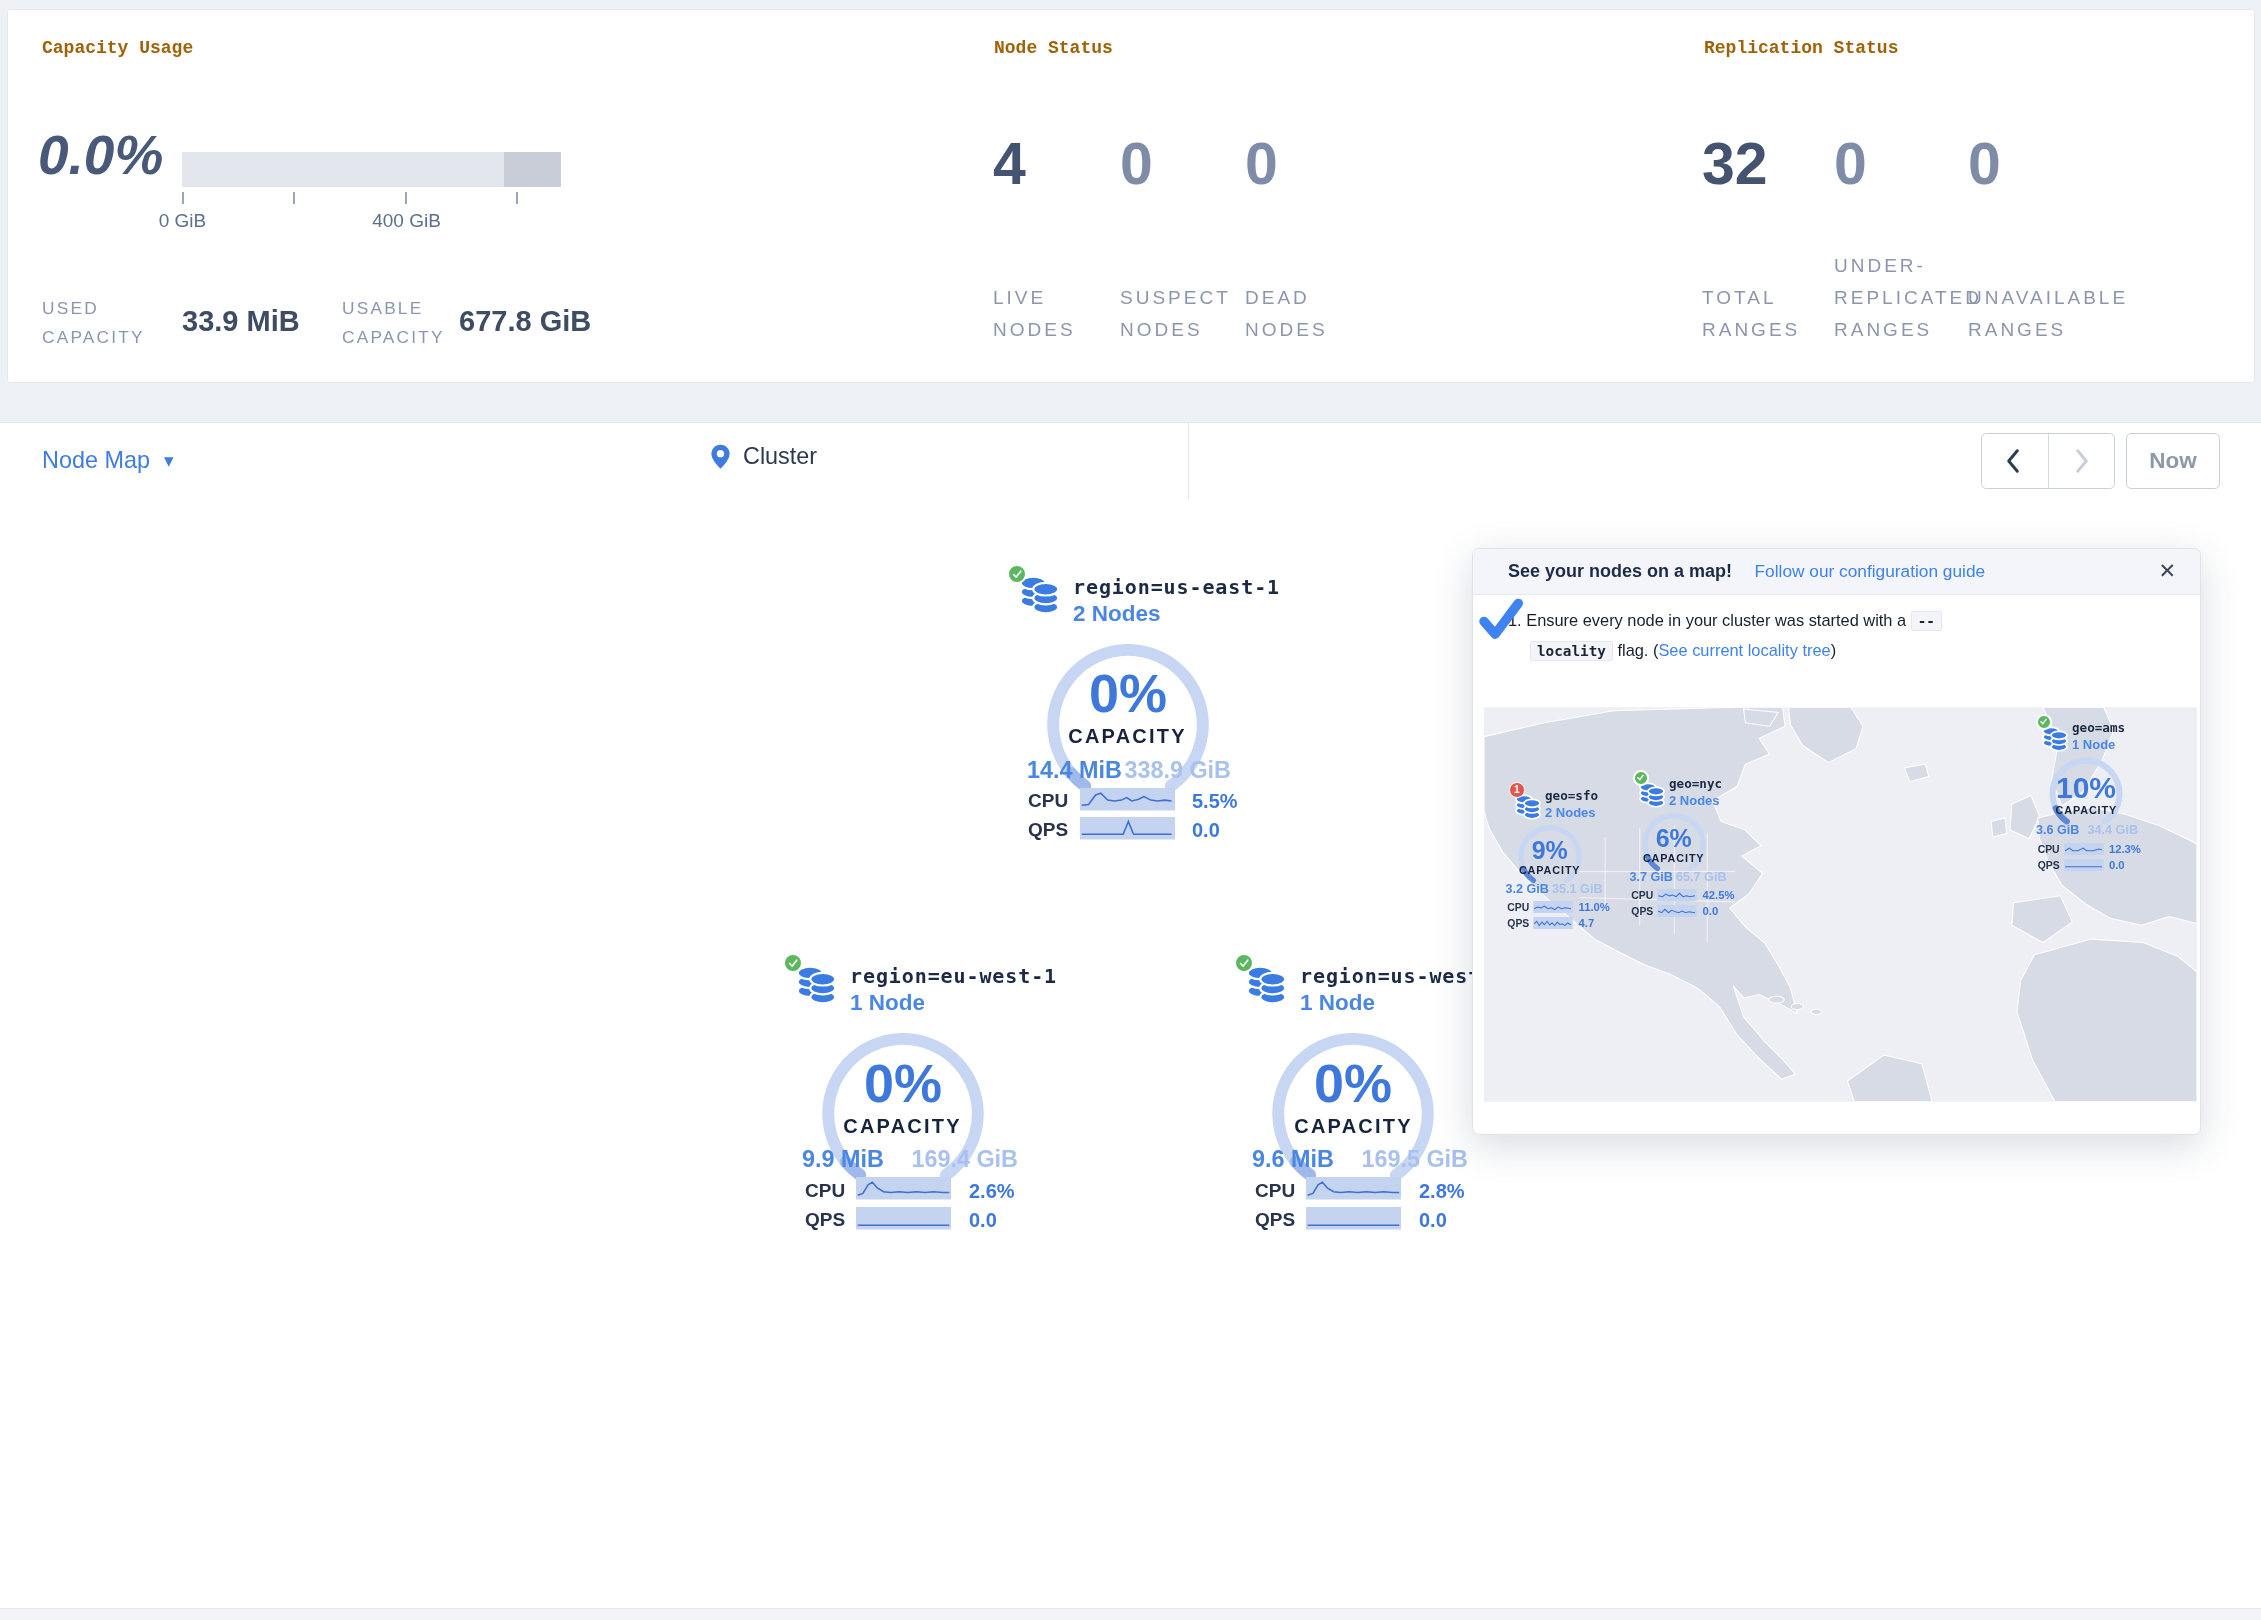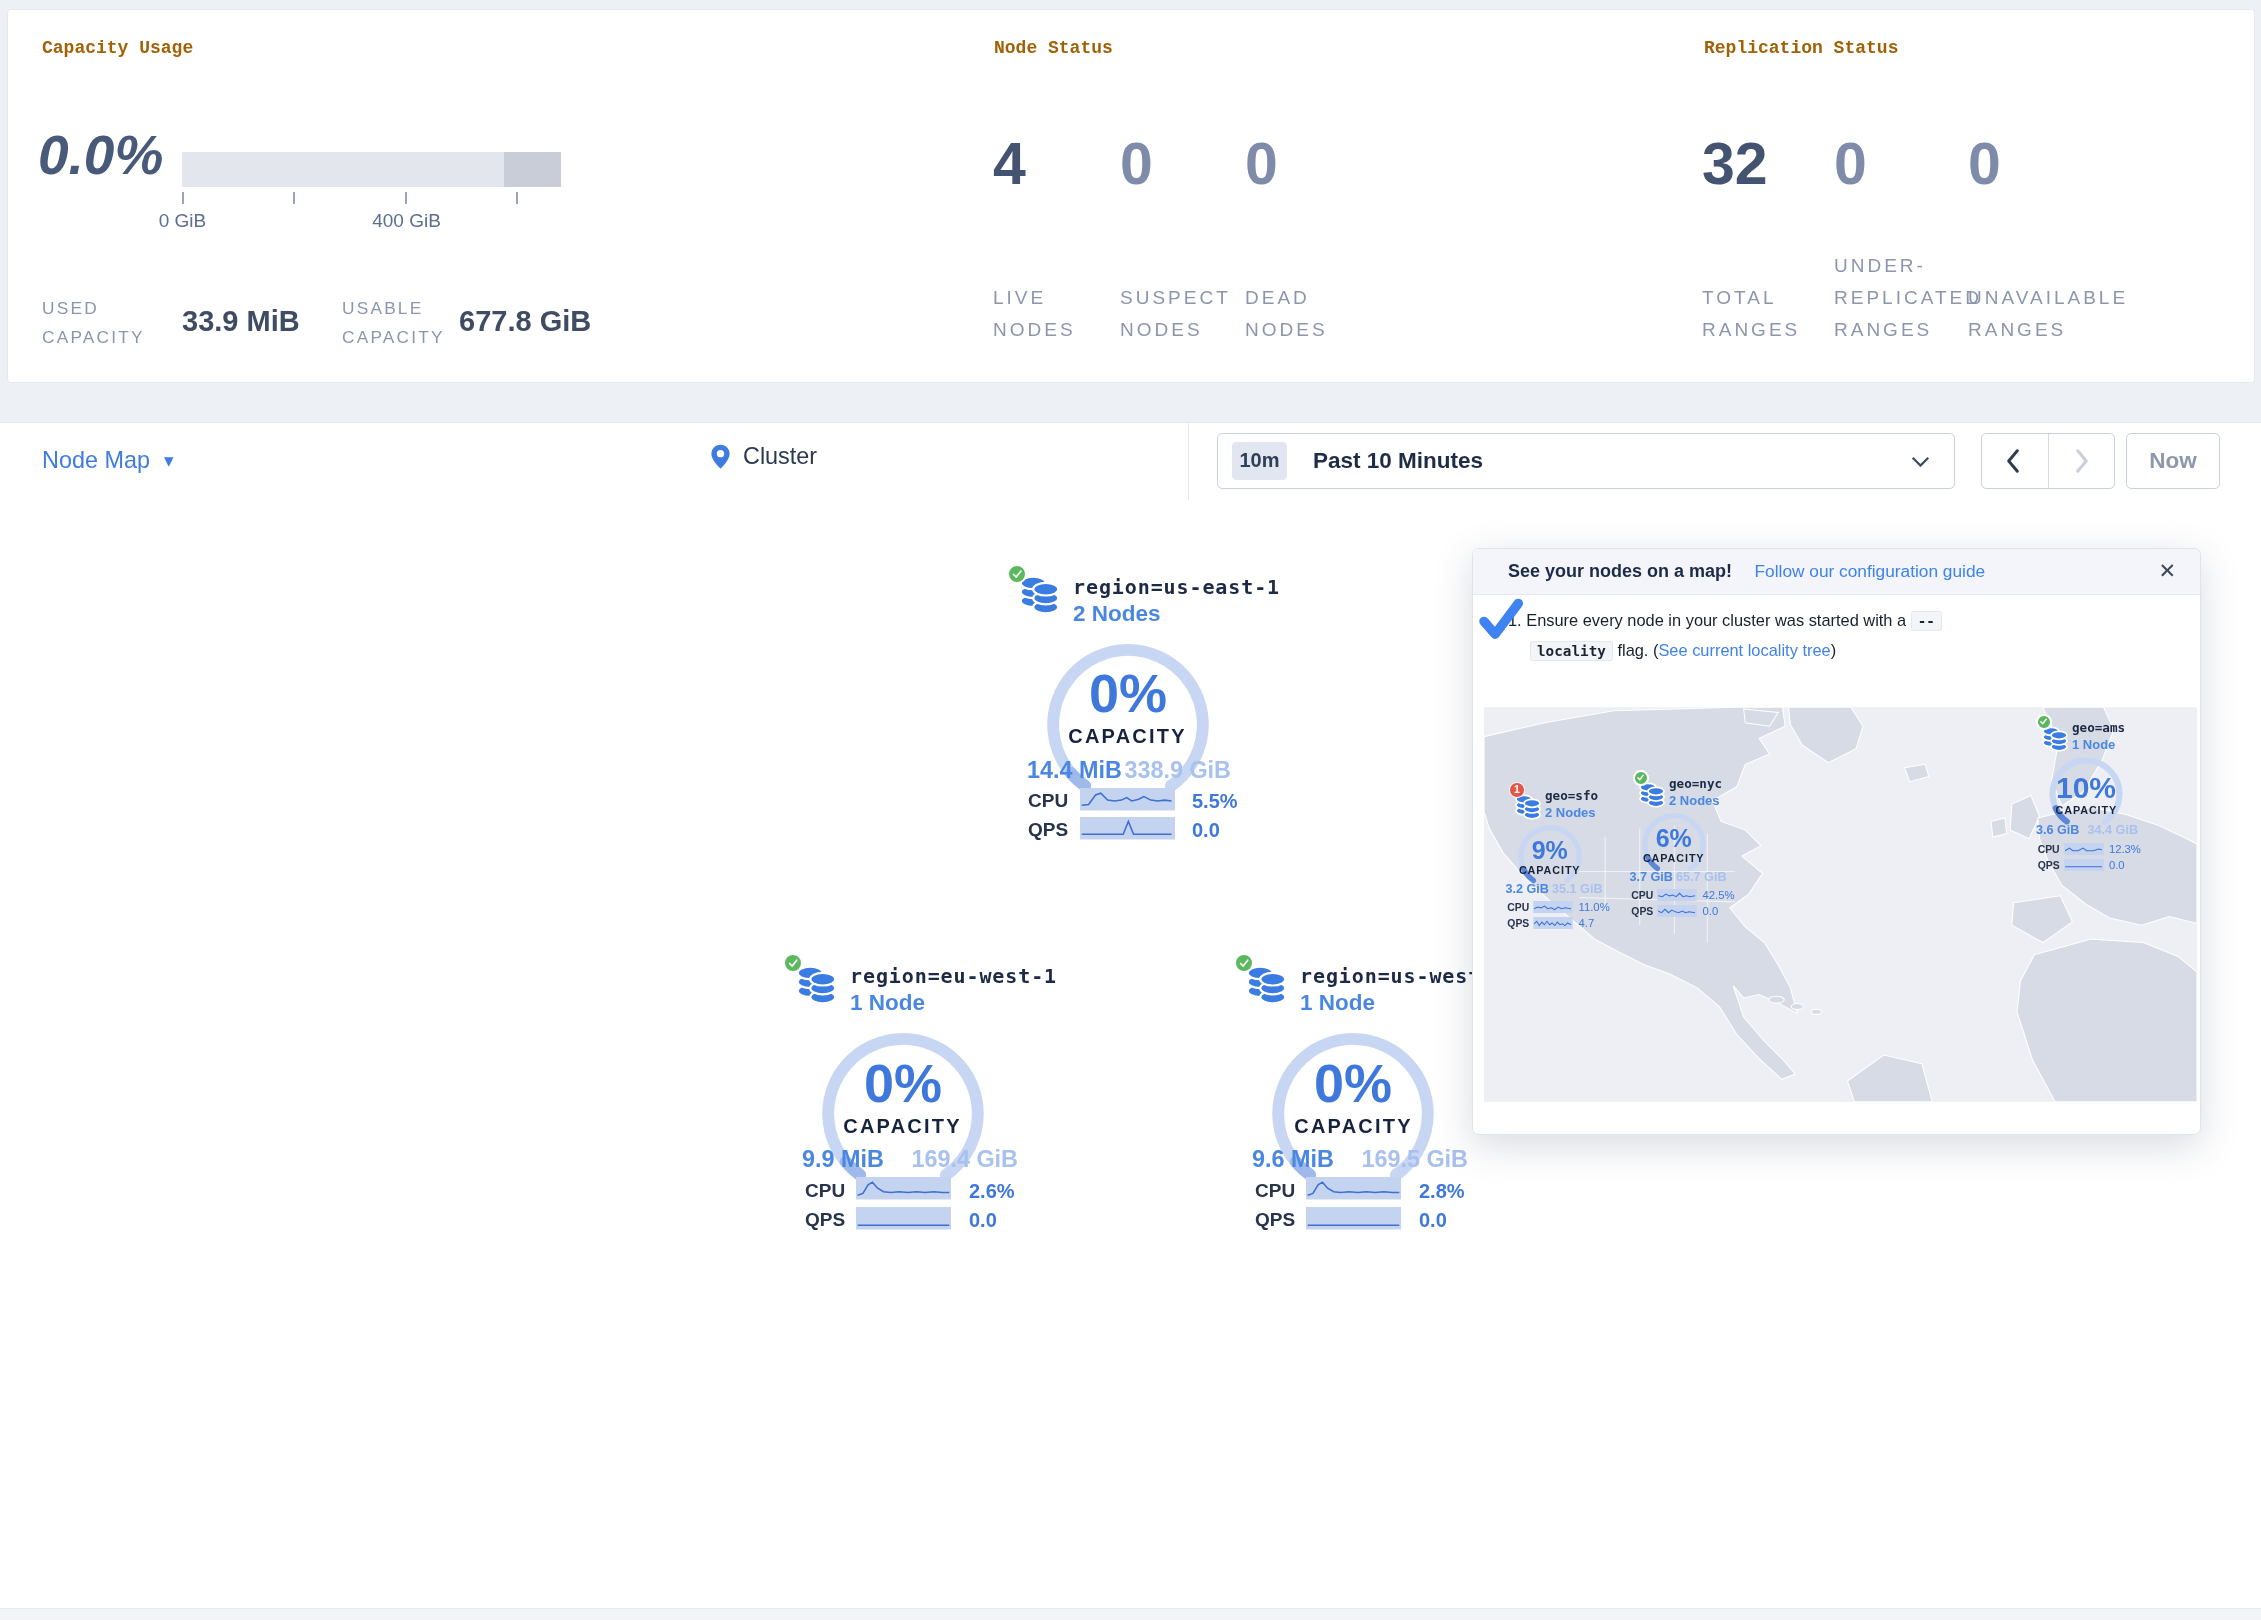--- a/index.html
+++ b/index.html
@@ -52,21 +52,21 @@
   .step-link{color:#3e82ec;cursor:pointer;}
   
   .mn{position:absolute;width:118px;}
   .mn-name{position:absolute;font-family:"DejaVu Sans Mono","Liberation Mono",monospace;font-size:12.6px;font-weight:bold;color:#1c2a44;}
   .mn-nodes{position:absolute;font-size:13px;font-weight:bold;color:#4a87e2;}
   .mn-pct{position:absolute;font-weight:bold;color:#3e78dd;text-align:center;}
   .mn-cap{position:absolute;font-size:10.8px;font-weight:bold;letter-spacing:0.9px;color:#16233c;text-align:center;}
   .mn-values{position:absolute;display:flex;justify-content:space-between;font-size:12.6px;font-weight:bold;}
   .mn-row{position:absolute;display:flex;align-items:center;}
   .mn-ml{font-size:10.4px;font-weight:bold;color:#27344c;width:26px;}
-  .mn-mv{font-size:11.3px;font-weight:normal;color:#3e78dd;margin-left:5.2px;}
+  .mn-mv{font-size:11.3px;font-weight:bold;color:#3e78dd;margin-left:5.2px;}
 </style>
 </head>
 <body>
 
 <div class="page">
 
   <div class="abs card-top"></div>
 
   <div class="abs sec-title" style="left:42px;top:38px;">Capacity Usage</div>
   <div class="abs big-pct" style="left:38px;top:123px;font-style:italic;">0.0%</div>
@@ -106,27 +106,20 @@
     <span class="blue" style="font-size:19px;">▾</span>
   </div>
   <div class="abs" style="left:710px;top:443px;display:flex;align-items:center;gap:12px;z-index:2;">
     <svg width="21" height="26" viewBox="0 0 24 30">
         <path d="M12 1 C6 1 1.5 5.8 1.5 11.5 c0 7.5 10.5 17 10.5 17 s10.5 -9.5 10.5 -17 C22.5 5.8 18 1 12 1 z" fill="#3e7ce0"></path>
         <circle cx="12" cy="11.2" r="4.2" fill="#fff"></circle>
       </svg>
     <span class="tb-text" style="color:#2b3950;">Cluster</span>
   </div>
   <div class="abs" style="left:1188px;top:422px;width:0.9px;height:78px;background:#e4e7ee;"></div>
-  <div class="abs select-box" style="left:1217px;top:433px;width:736px;height:54px;cursor:pointer;z-index:2;">
-    <div class="abs badge-10m" style="left:14px;top:7.8px;width:55px;height:38px;">10m</div>
-    <div class="abs time-label" style="left:95px;top:14px;">Past 10 Minutes</div>
-    <svg class="abs" style="left:693px;top:21.6px;" width="19" height="11.3" viewBox="0 0 22 13">
-        <polyline points="2,2 11,11 20,2" fill="none" stroke="#3b4a63" stroke-width="2.6"></polyline>
-      </svg>
-  </div>
   <div class="abs select-box" style="left:1981px;top:433px;width:132px;height:54px;z-index:2;">
     <div class="abs" style="left:66px;top:0;width:0.9px;height:54px;background:#d4dae4;"></div>
     <svg class="abs" style="left:24px;top:14.7px;cursor:pointer;" width="14" height="24" viewBox="0 0 16 28">
         <polyline points="13,2 3,14 13,26" fill="none" stroke="#2c3a52" stroke-width="3.4" stroke-linecap="round" stroke-linejoin="round"></polyline>
       </svg>
     <svg class="abs" style="left:93px;top:14.7px;" width="14" height="24" viewBox="0 0 16 28">
         <polyline points="3,2 13,14 3,26" fill="none" stroke="#c9cfda" stroke-width="3.4" stroke-linecap="round" stroke-linejoin="round"></polyline>
       </svg>
   </div>
   <div class="abs select-box now-btn" style="left:2126px;top:433px;width:92px;height:54px;cursor:pointer;z-index:2;">Now</div>

